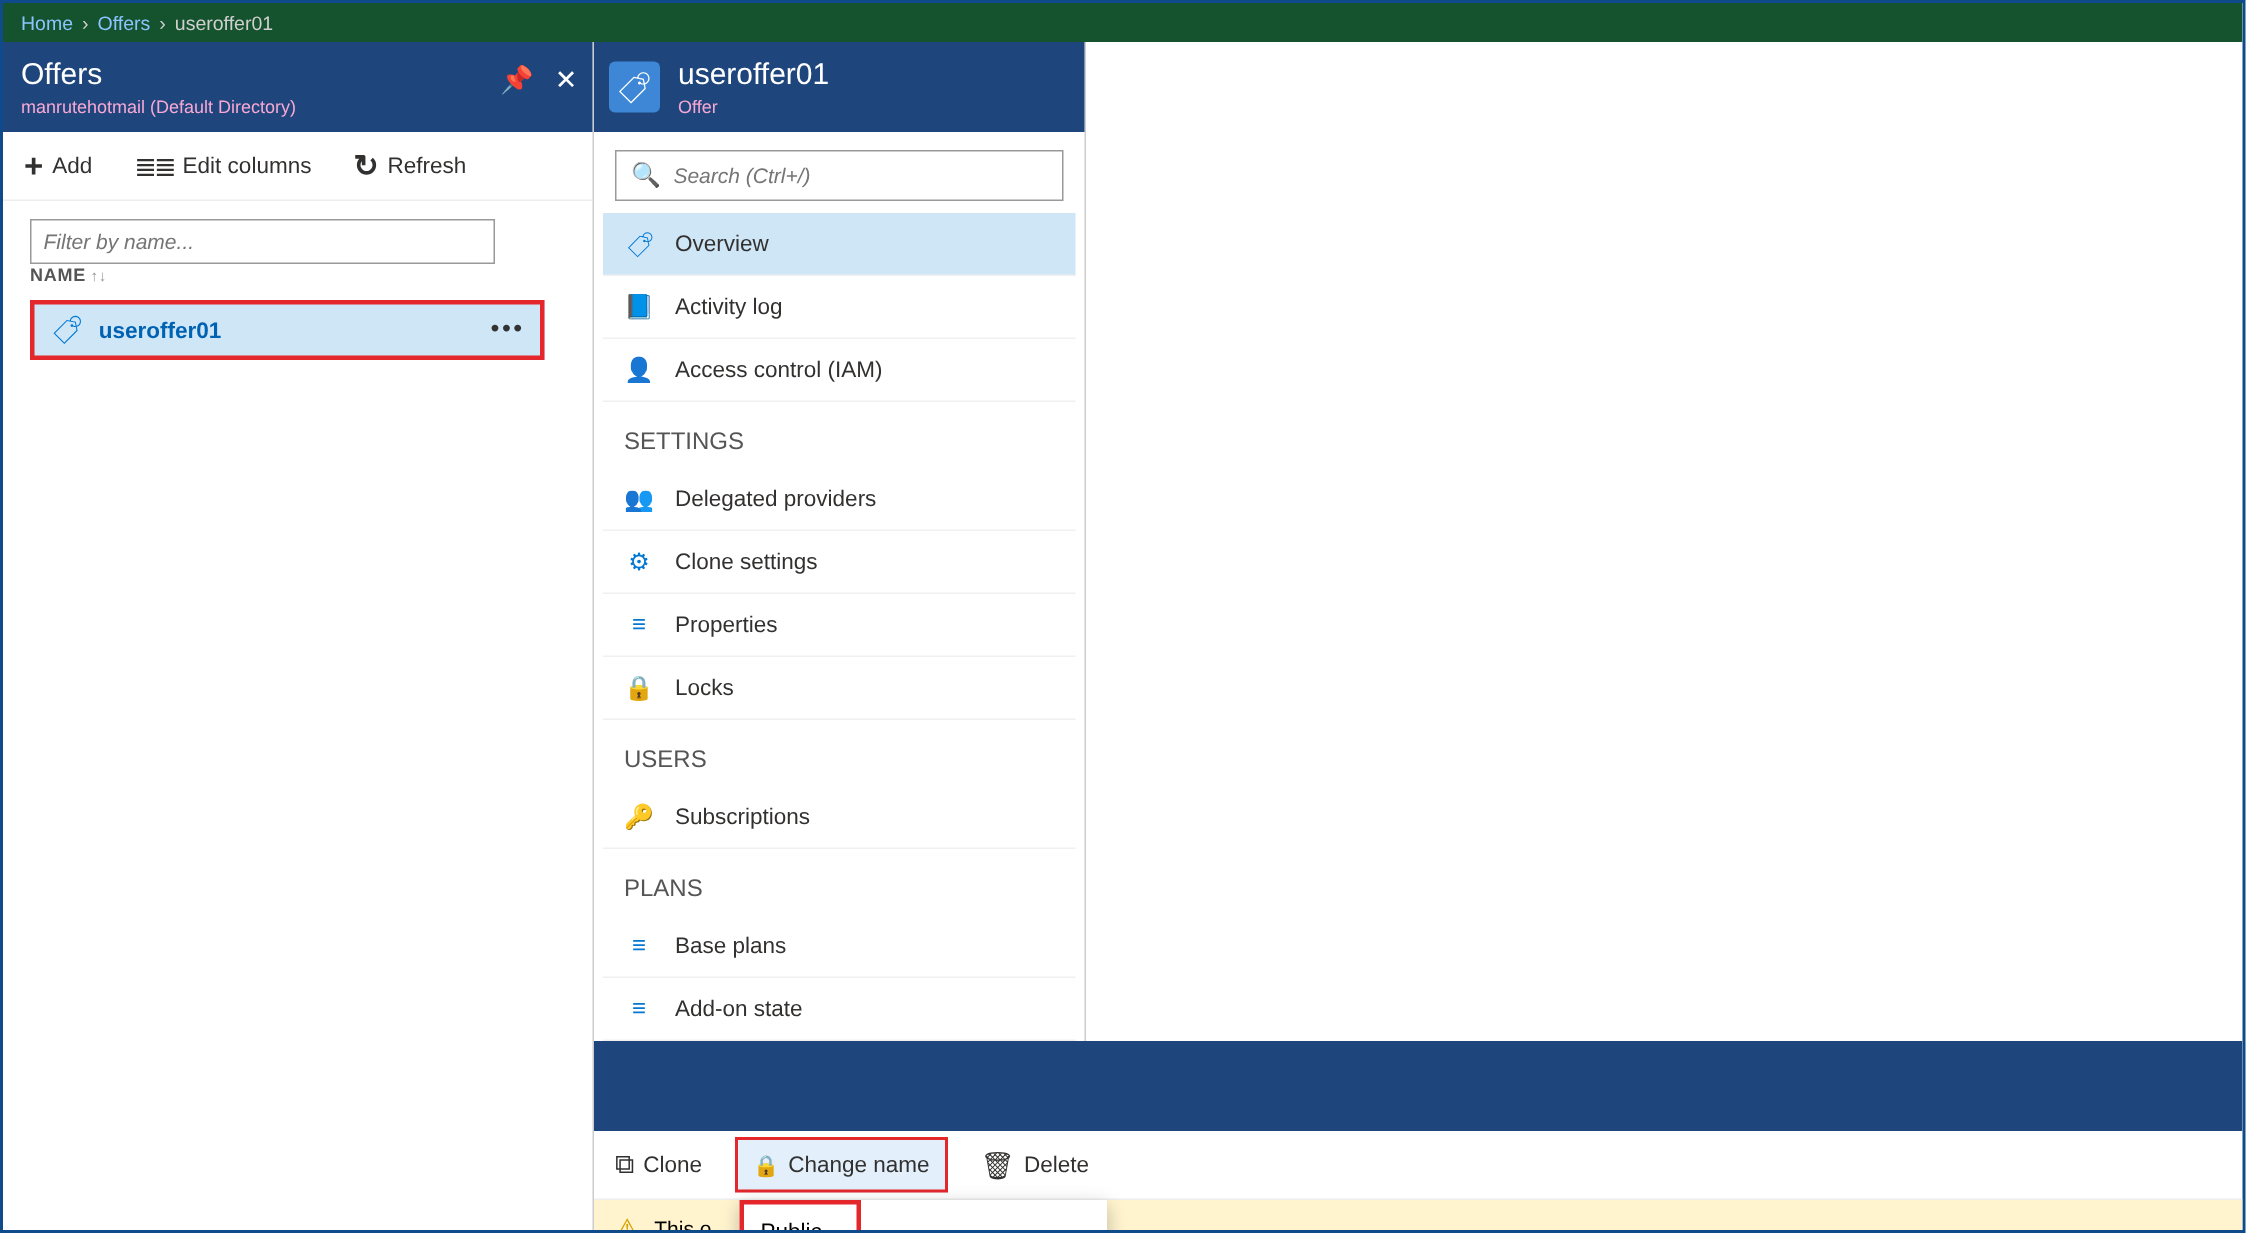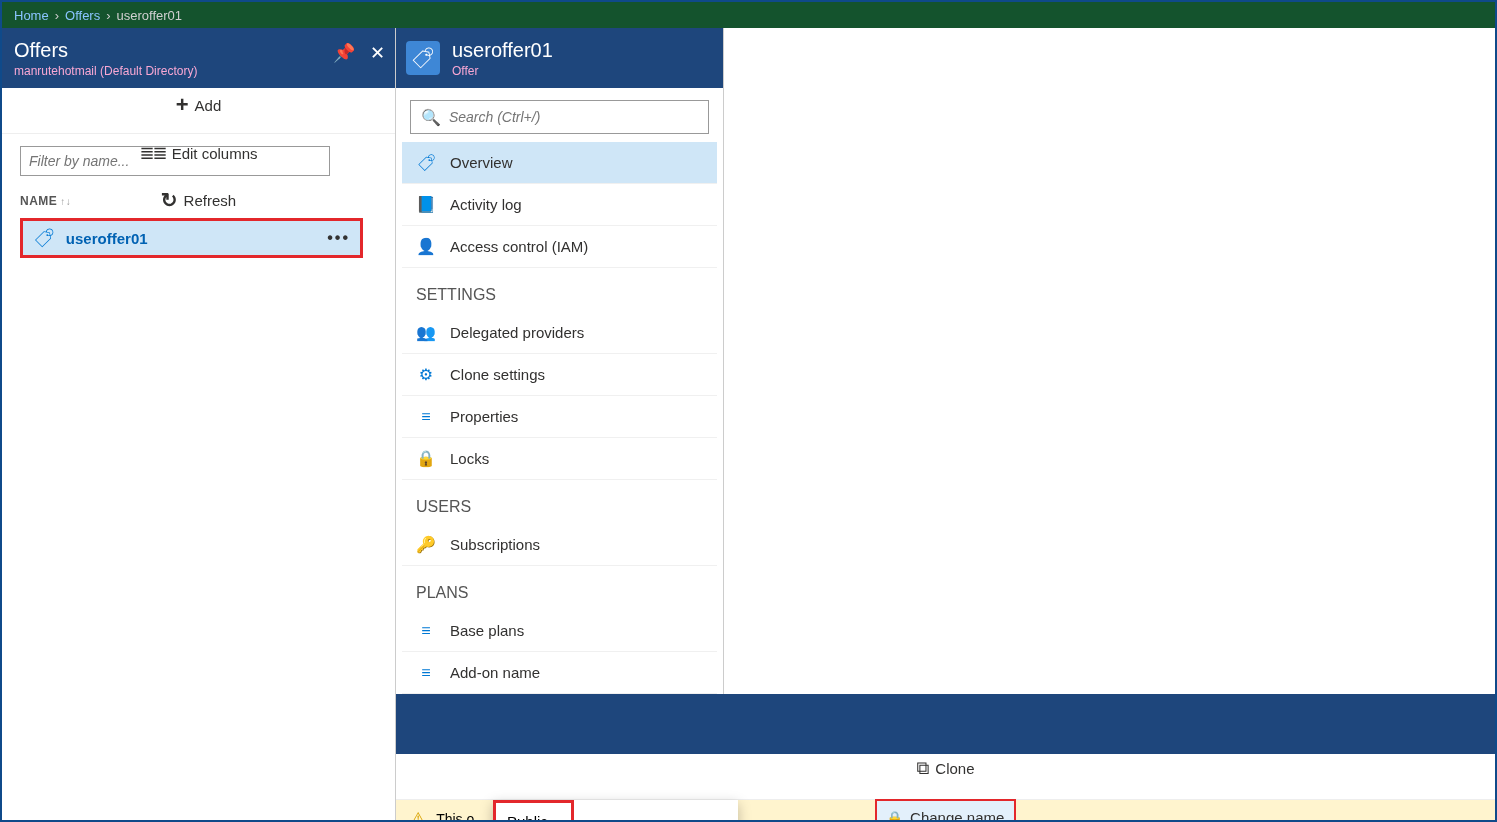--- a/index.html
+++ b/index.html
@@ -14,26 +14,26 @@
 .panel-detail { flex: 1; display: flex; }
 .panel-nav { width: 328px; border-right: 1px solid #ccc; background: #fff; display: flex; flex-direction: column;}
 .panel-main { flex: 1; display: flex; flex-direction: column; position: relative; }
 .panel-header { background: #1e467c; color: #fff; height: 60px; display: flex; align-items: center; padding: 0 12px; position: relative; }
 .panel-header.detail { padding-left: 10px; }
 .panel-title { font-size: 20px; font-weight: 400; }
 .panel-subtitle { font-size: 12px; color: #f9a8d4; margin-top: 2px; }
 .panel-title-wrap { display: flex; flex-direction: column; }
 .pin-close { position: absolute; right: 10px; top: 14px; display: flex; gap: 14px; }
 .pin-close span { color: #fff; cursor: pointer; font-size: 18px; }
-.toolbar { height: 46px; display: flex; align-items: center; padding: 0 8px; border-bottom: 1px solid #eee; gap: 16px; position: relative; flex-direction: column; }
+.toolbar { height: 46px; display: flex; align-items: center; padding: 0 8px; border-bottom: 1px solid #eee; gap: 16px; position: relative; }
 .toolbar-btn { display: flex; align-items: center; gap: 6px; font-size: 15px; cursor: pointer; padding: 4px 6px; color: #323130; }
 .toolbar-btn .ticon { font-size: 18px; }
 .toolbar-btn.highlight { background: #e3f0fb; border: 2px solid #e3272b; padding: 6px 10px; }
 .offers-body { padding: 12px 18px; }
-.filter-input { width: 310px; height: 30px; border: 1px solid #999; padding: 0 8px; font-style: italic; font-size: 14px; margin-bottom: 18px; }
+.filter-input { width: 310px; height: 30px; border: 1px solid #999; padding: 0 8px; font-style: italic; font-size: 14px; }
 .list-header { font-size: 12px; font-weight: 600; color: #555; margin-bottom: 10px; letter-spacing: 0.5px; }
 .sort-arrows { color: #999; font-size: 10px; margin-left: 3px; }
 .offer-row { width: 343px; height: 40px; border: 3px solid #e3272b; background: #cfe6f7; display: flex; align-items: center; padding: 0 10px; cursor: pointer; }
 .offer-row .tag-icon { color: #0078d4; font-size: 18px; margin-right: 10px; transform: rotate(90deg); }
 .offer-row .name { color: #0062b3; font-weight: 600; font-size: 15px; flex: 1; }
 .offer-row .more { letter-spacing: 2px; font-weight: 700; color: #333; }
 .detail-header-icon { width: 34px; height: 34px; background: #3e87d6; border-radius: 4px; margin-right: 12px; display: flex; align-items: center; justify-content: center; transform: rotate(0deg); }
 .detail-header-icon span { color: #fff; font-size: 20px; transform: rotate(90deg); }
 .search-box { margin: 12px 14px 8px; border: 1px solid #999; height: 34px; display: flex; align-items: center; padding: 0 10px; }
 .search-box .sicon { color: #888; margin-right: 8px; }
@@ -164,21 +164,21 @@
             <span class="nicon subs">🔑</span>
             <span>Subscriptions</span>
           </div>
         <div class="nav-section-header">PLANS</div>
         <div class="nav-item">
             <span class="nicon props icon-list"></span>
             <span>Base plans</span>
           </div>
         <div class="nav-item">
             <span class="nicon props icon-list"></span>
-            <span>Add-on name</span>
+            <span>Add-on state</span>
           </div>
       </div>
     </div>
 
     <div class="panel-main">
       <div class="panel-header detail" style="background:#1e467c;height:60px;"></div>
       <div class="toolbar">
         <div class="toolbar-btn">
             <span class="ticon icon-clone"></span>
             <span>Clone</span>

